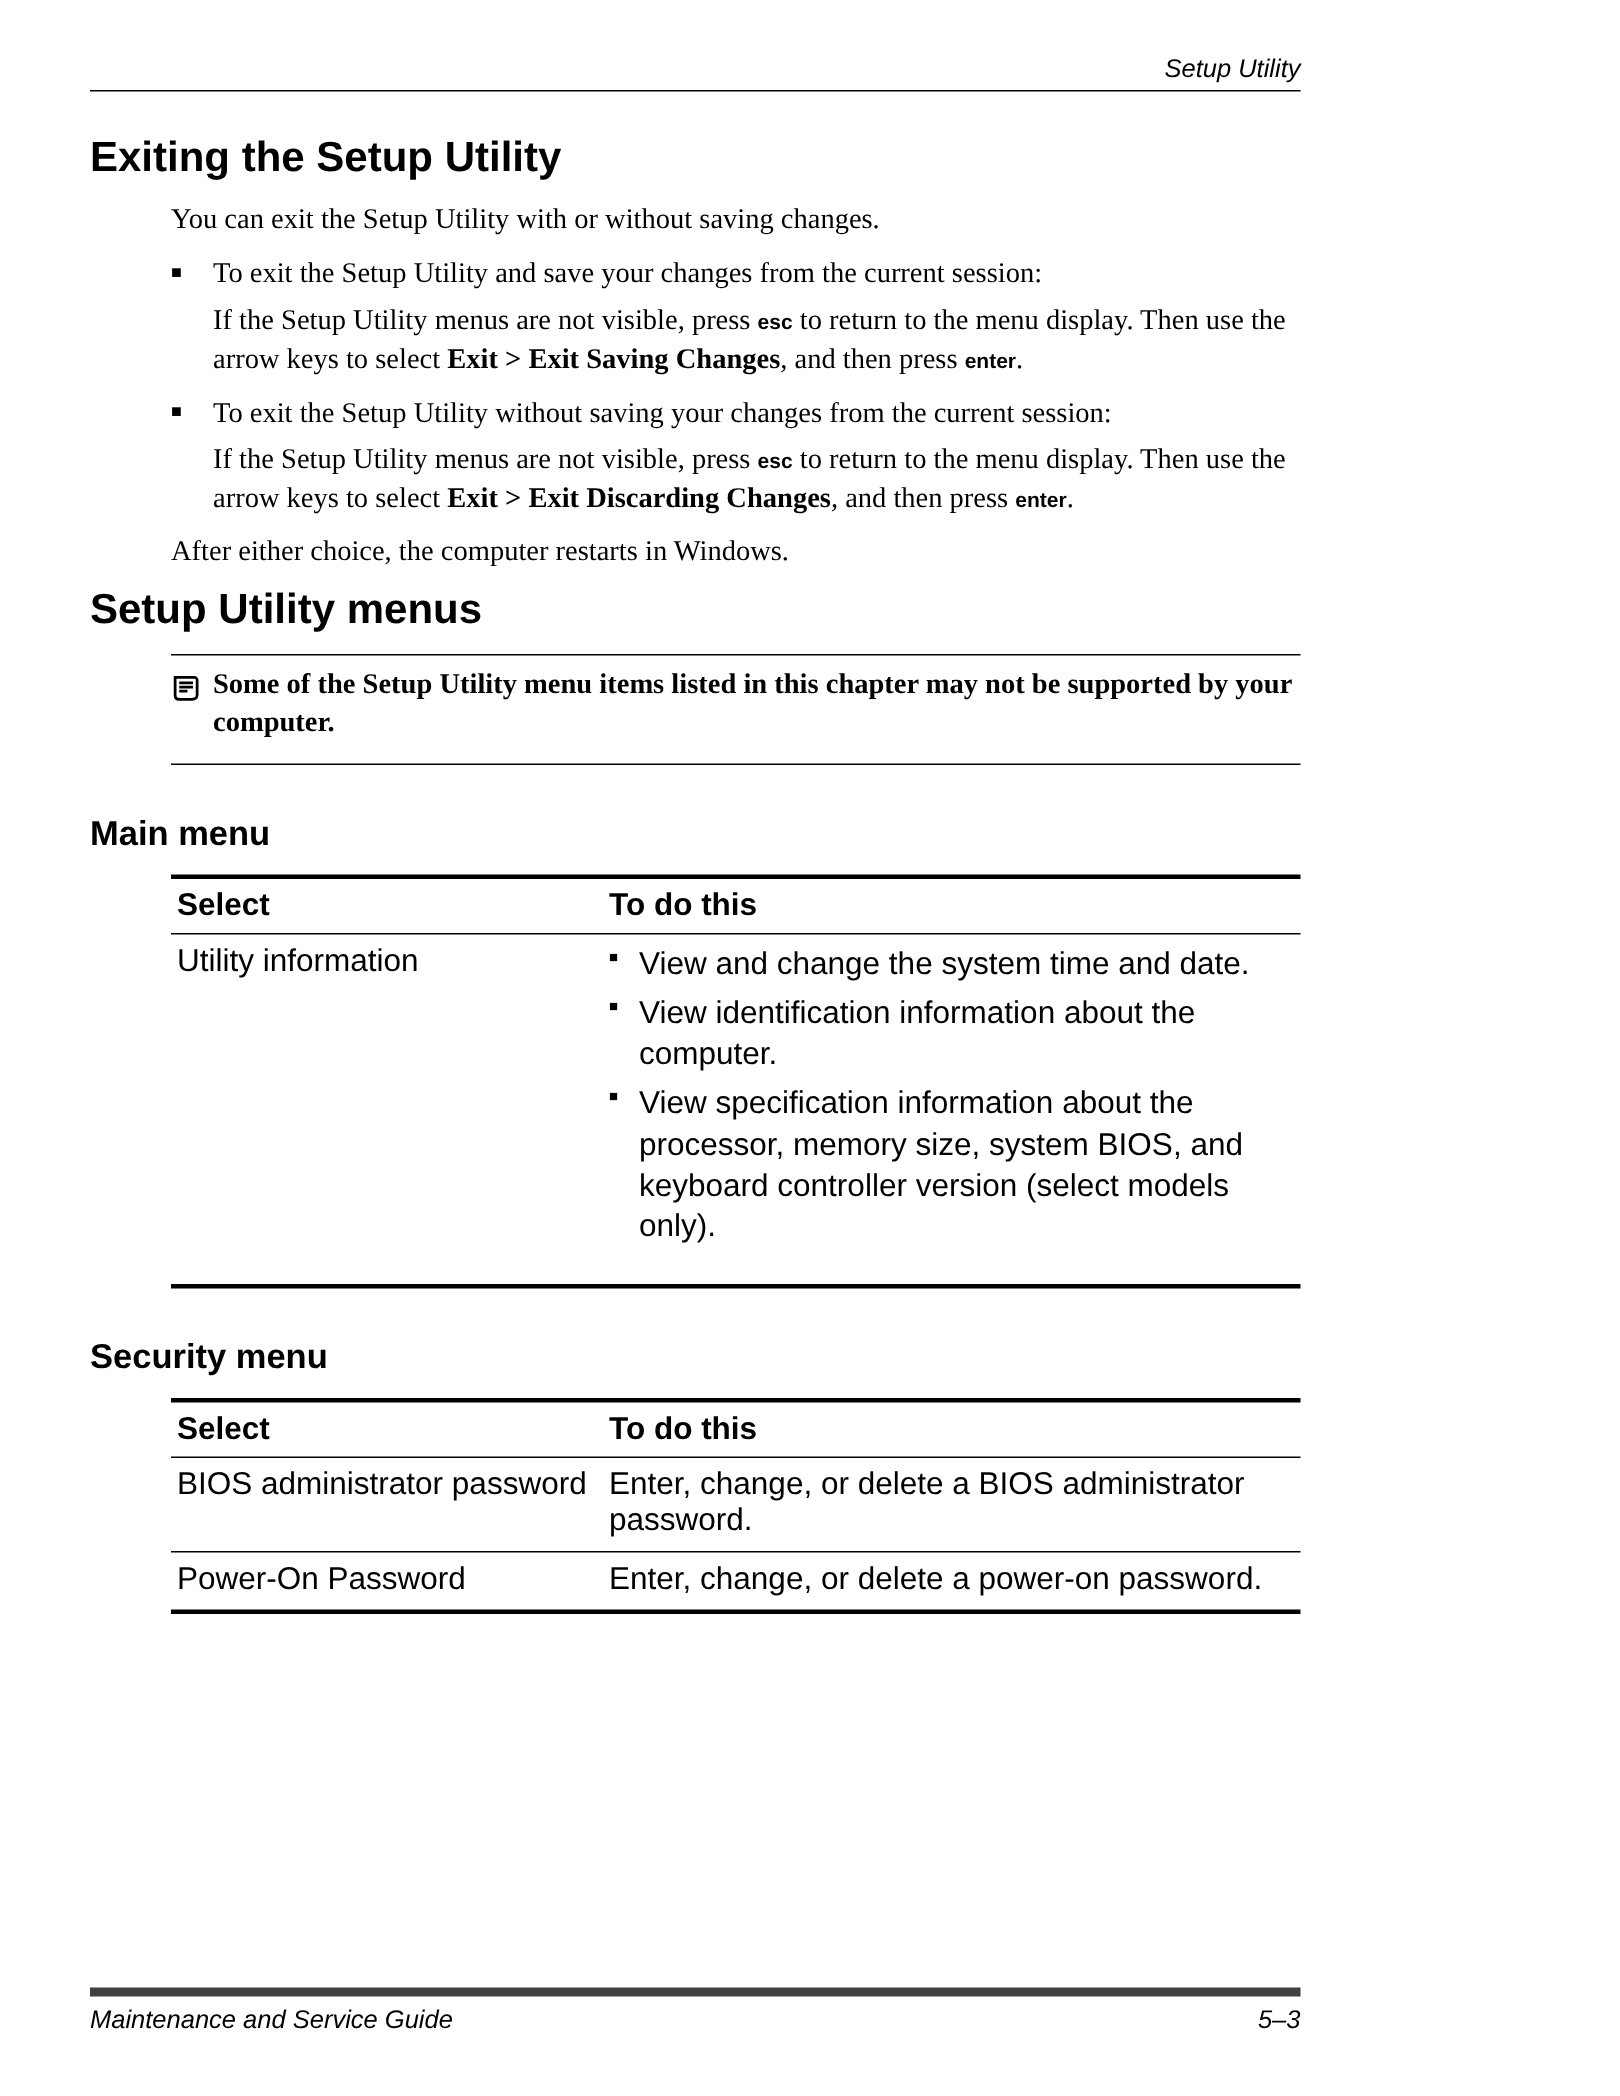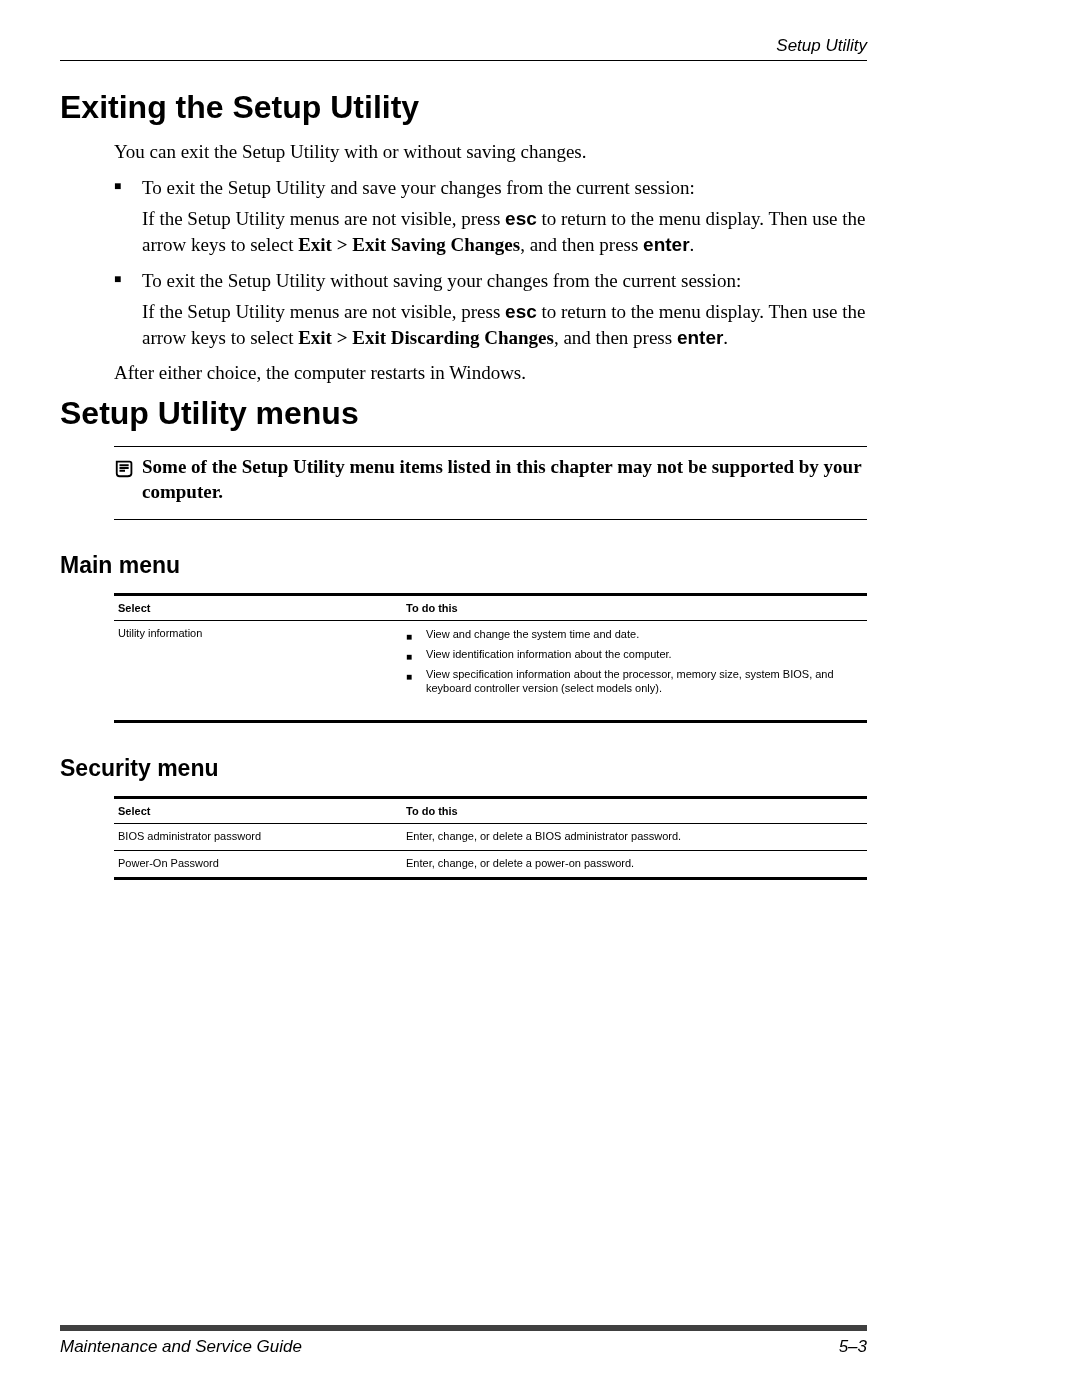--- a/index.html
+++ b/index.html
@@ -23,21 +23,21 @@
   }
   .header-text {
     text-align: right;
     font-family: Arial, Helvetica, sans-serif;
     font-style: italic;
     font-size: 17px;
   }
   h1.doc-h1 {
     font-family: Arial, Helvetica, sans-serif;
     font-weight: bold;
-    font-size: 32px;
+    font-size: 28px;
     margin: 0 0 14px 0;
   }
   h2.doc-h2 {
     font-family: Arial, Helvetica, sans-serif;
     font-weight: bold;
     font-size: 23px;
     margin: 32px 0 14px 0;
   }
   .body-para {
     font-size: 19px;
@@ -62,21 +62,21 @@
     left: 0;
     top: 3px;
     font-size: 12px;
   }
   .sub-para {
     margin-top: 6px;
   }
   .kbd {
     font-family: Arial, Helvetica, sans-serif;
     font-weight: bold;
-    font-size: 19px;
+    font-size: 14px;
   }
   .strong-serif {
     font-family: "Times New Roman", Times, serif;
     font-weight: bold;
   }
   .note-block {
     margin: 10px 0 0 54px;
     border-top: 1px solid #000;
     border-bottom: 1px solid #000;
     padding: 8px 0 14px 0;
@@ -93,21 +93,21 @@
     line-height: 1.3;
     flex: 1;
     font-weight: bold;
   }
 
   .menu-table {
     margin: 8px 0 0 54px;
     width: calc(100% - 54px);
     border-collapse: collapse;
     font-family: Arial, Helvetica, sans-serif;
-    font-size: 11px;
+    font-size: 21px;
   }
   .menu-table thead tr {
     border-top: 3px solid #000;
     border-bottom: 1px solid #000;
   }
   .menu-table th {
     text-align: left;
     font-weight: bold;
     padding: 6px 4px;
   }

